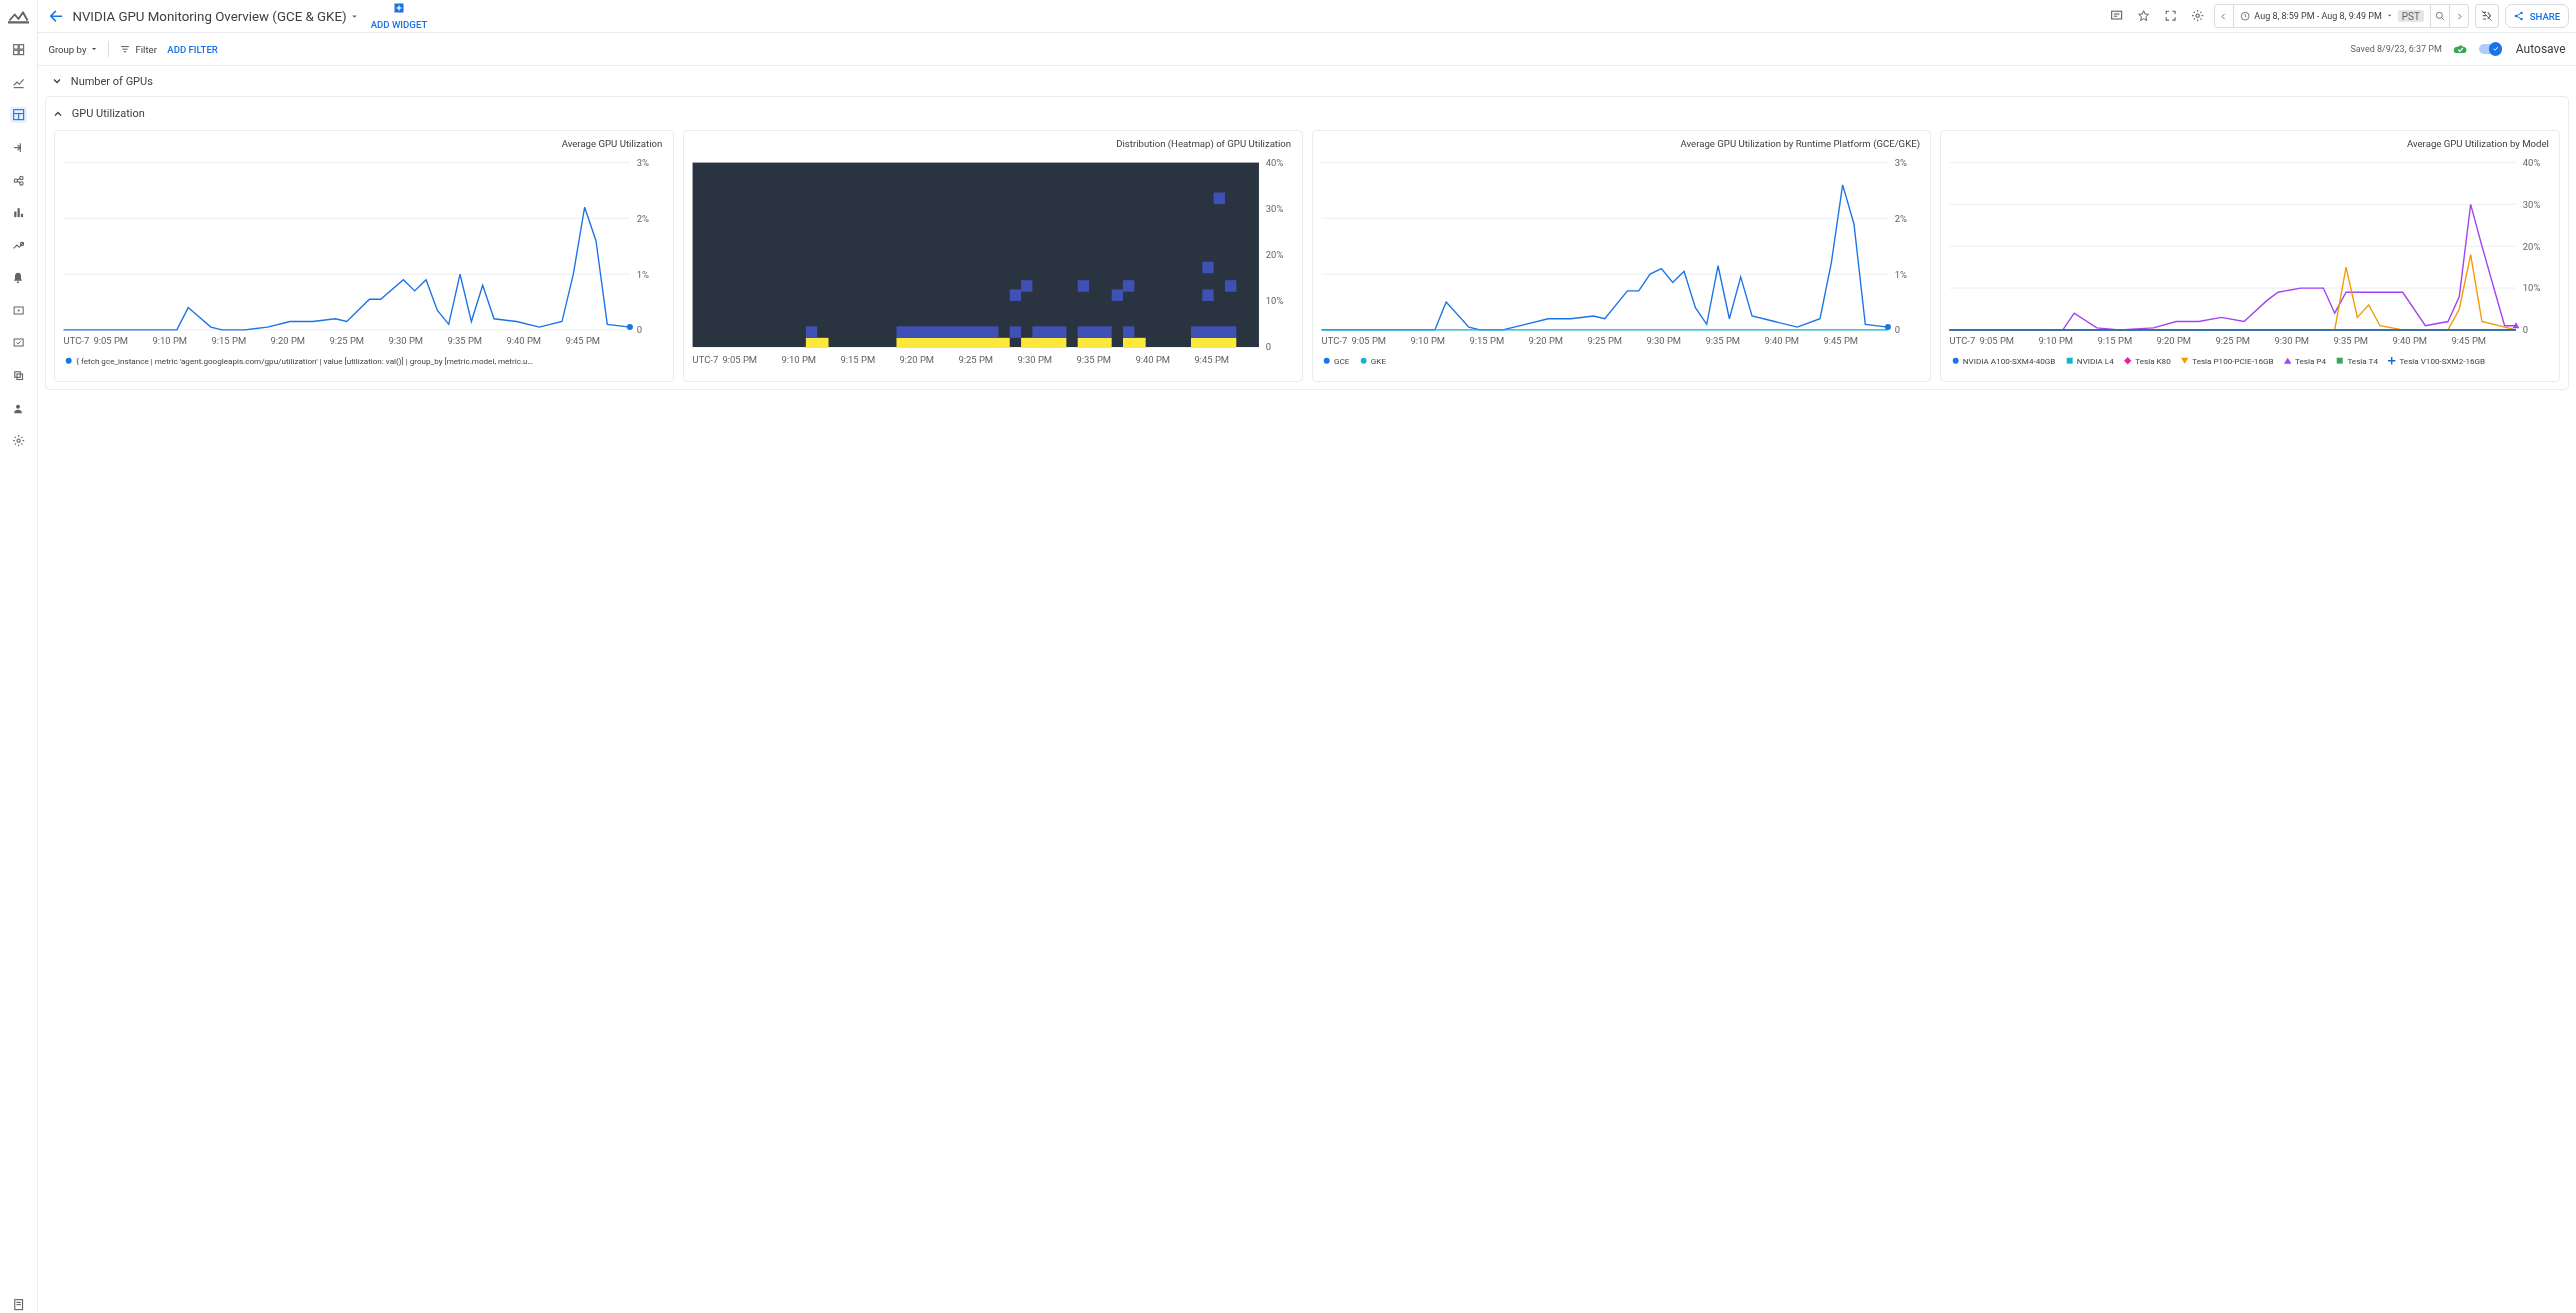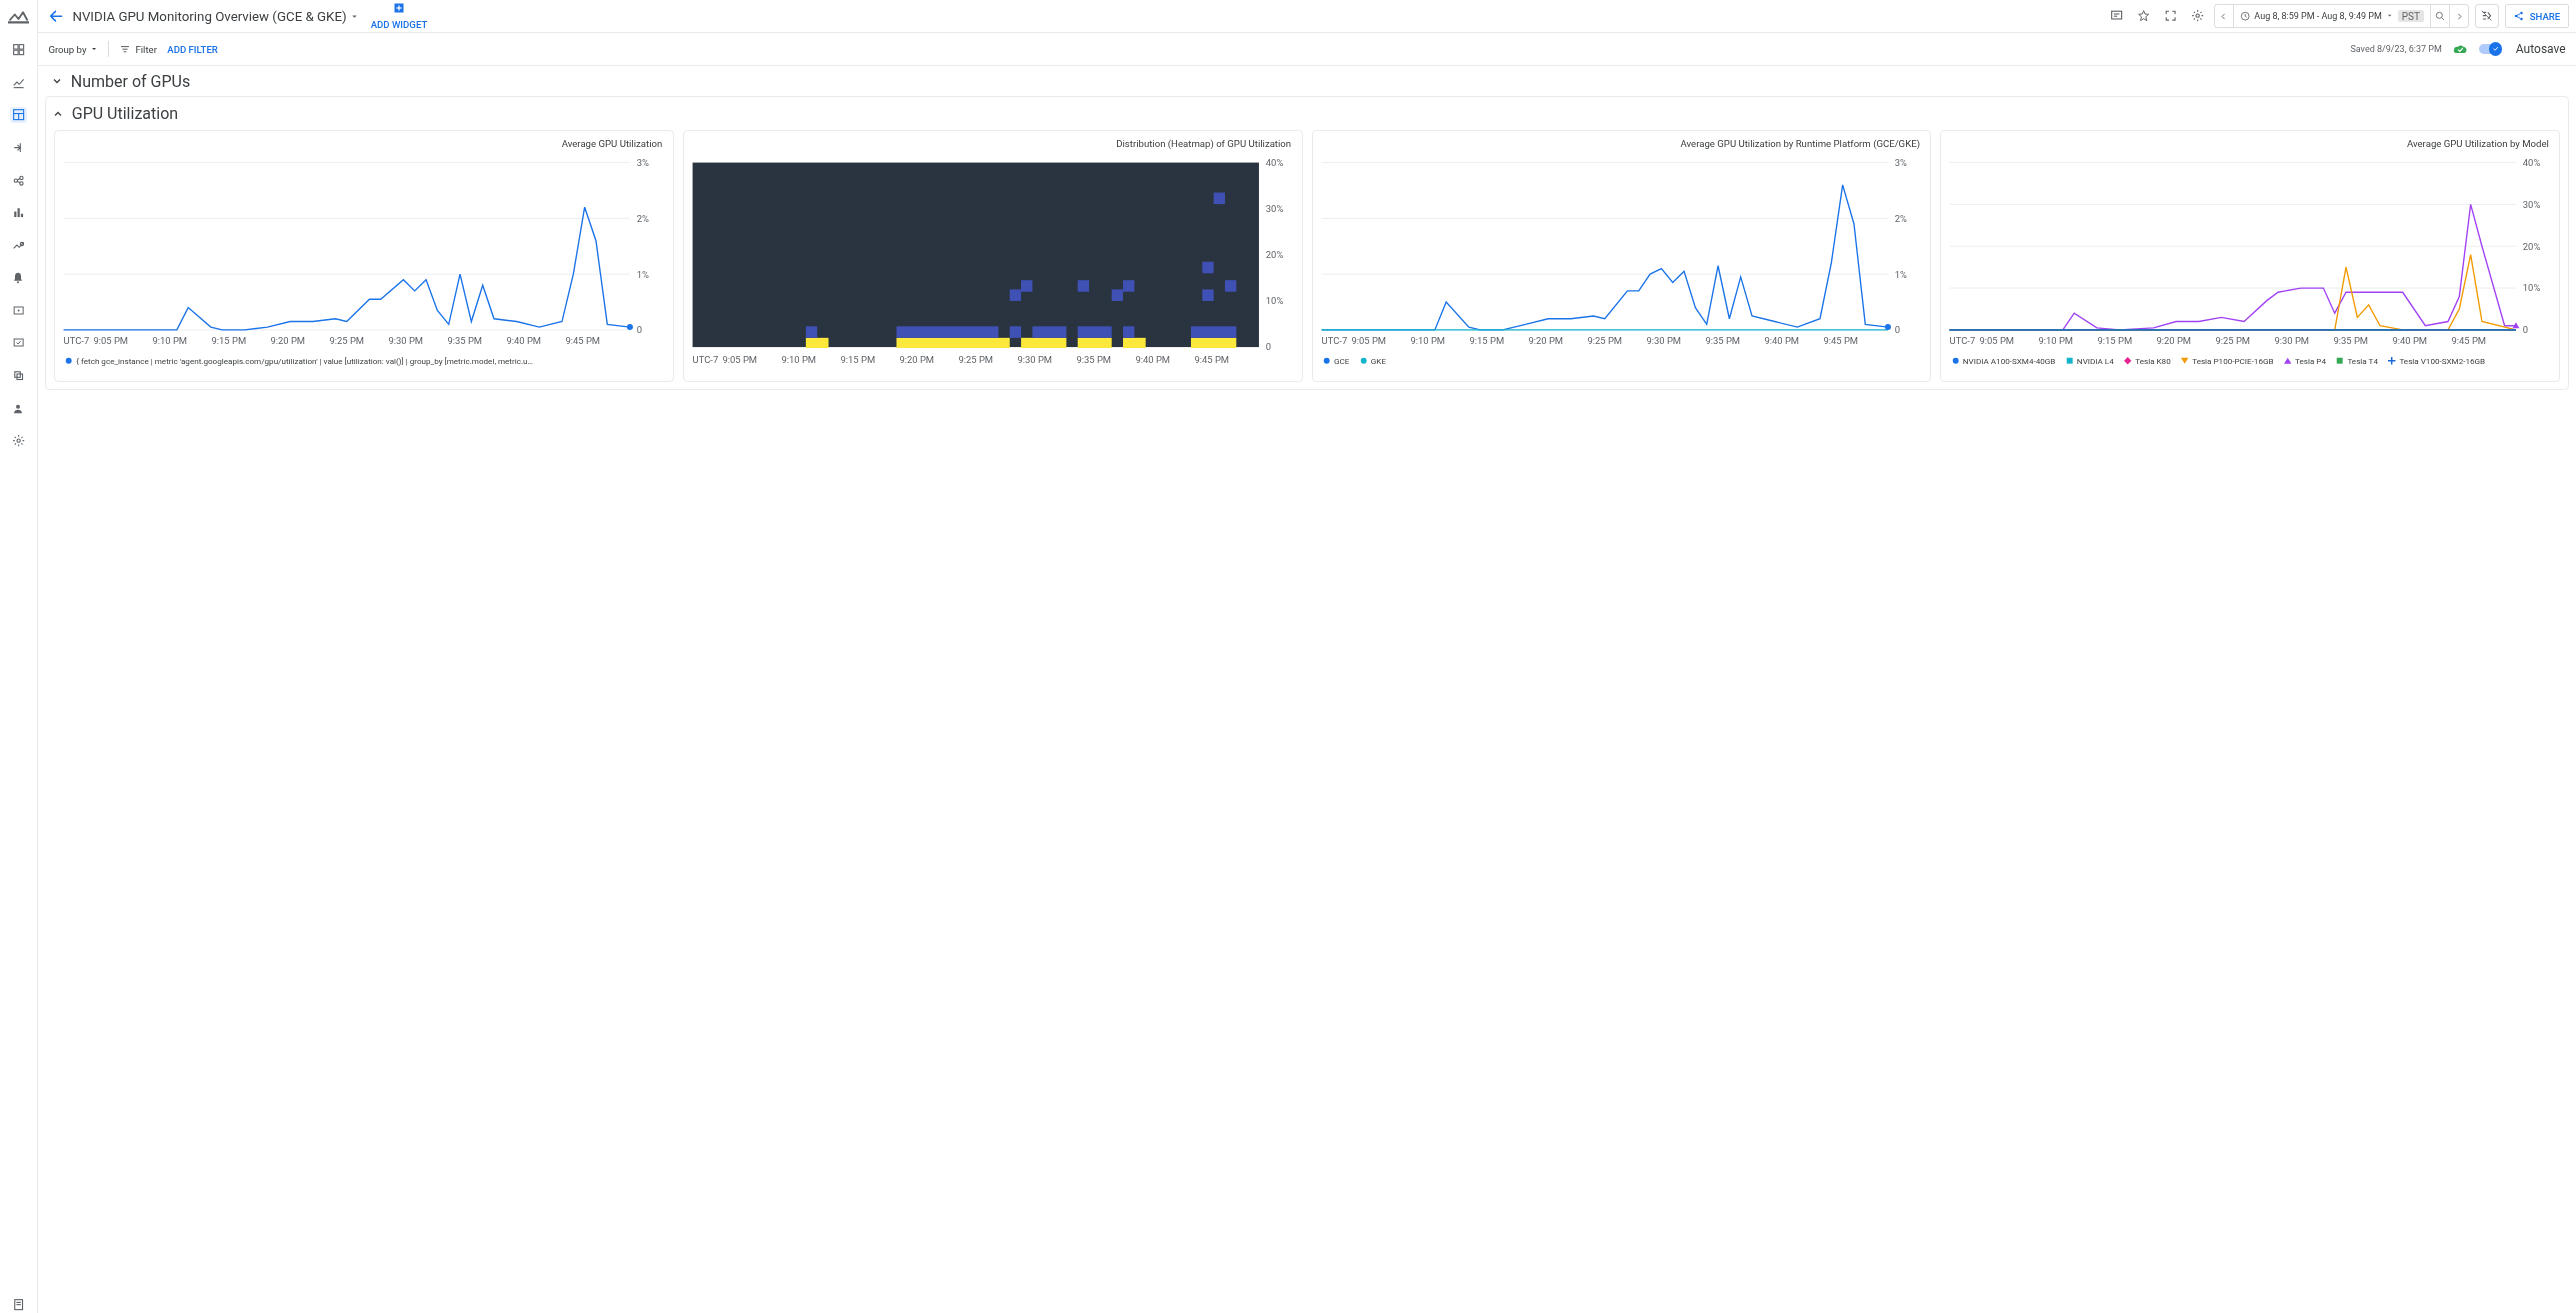--- a/index.html
+++ b/index.html
@@ -16,35 +16,35 @@
 .title { font-size: 13.3px; font-weight: 400; color: #3c4043; display: flex; align-items: center; gap: 3px; }
 .title .dd { color: #5f6368; }
 .addwidget { display: flex; align-items: center; gap: 4.4px; color: #1a73e8; font-weight: 500; font-size: 9.6px; cursor: pointer; padding: 3px 6px; flex-direction: column; }
 .tbspacer { flex: 1; }
 .tbicon { width: 21px; height: 21px; display: flex; align-items: center; justify-content: center; color: #5f6368; cursor: pointer; }
 .timebox { display: flex; align-items: center; border: 0.7px solid #dadce0; border-radius: 3px; height: 24px; overflow: hidden; }
 .timebox .seg { display: flex; align-items: center; padding: 0 4.4px; height: 100%; color: #5f6368; cursor: pointer; }
 .timebox .sep { width: 0.7px; height: 100%; background: #dadce0; }
 .timebox .txt { font-size: 9px; color: #3c4043; padding: 0 6px; display: flex; align-items: center; gap: 4.4px; }
 .timebox .tz { background: #e5e5e5; border-radius: 2.2px; padding: 0.7px 3.7px; font-size: 10px; color: #5f6368; }
-.sharebtn { display: flex; align-items: center; gap: 4.4px; color: #1a73e8; height: 24px; border: 0.7px solid #dadce0; border-radius: 2px; padding: 0 7.4px; font-weight: 500; font-size: 9.6px; cursor: pointer; }
+.sharebtn { display: flex; align-items: center; gap: 4.4px; color: #1a73e8; height: 24px; border: 0.7px solid #dadce0; border-radius: 7px; padding: 0 7.4px; font-weight: 500; font-size: 9.6px; cursor: pointer; }
 .mergebtn { width: 24px; height: 24px; border: 0.7px solid #dadce0; border-radius: 3px; display: flex; align-items: center; justify-content: center; color: #5f6368; cursor: pointer; }
 .filterbar { height: 33px; display: flex; align-items: center; padding: 0 10.4px; border-bottom: 0.7px solid #e8eaed; gap: 10.4px; font-size: 9.6px; }
 .groupby { display: flex; align-items: center; gap: 3px; cursor: pointer; color: #3c4043; }
 .vsep { width: 0.7px; height: 16.3px; background: #dadce0; }
 .filterbtn { display: flex; align-items: center; gap: 4.4px; color: #3c4043; cursor: pointer; }
 .addfilter { color: #1a73e8; font-weight: 500; cursor: pointer; }
 .fbspacer { flex: 1; }
 .saved { font-size: 9px; color: #5f6368; }
 .cloudok { width: 16.3px; height: 12px; }
 .autosave { display: flex; align-items: center; gap: 15px; font-size: 12px; color: #3c4043; }
 .toggle { width: 22px; height: 10.4px; background: #aecbfa; border-radius: 5.2px; position: relative; }
 .toggle .knob { width: 13.3px; height: 13.3px; background: #1a73e8; border-radius: 50%; position: absolute; right: -1.5px; top: -1.5px; display: flex; align-items: center; justify-content: center; color: #fff; }
 .content { flex: 1; overflow: auto; background: #fff; padding: 0 7.4px; }
-.section-head { display: flex; align-items: center; gap: 7.4px; height: 30px; padding-left: 6px; font-size: 16px; color: #3c4043; cursor: pointer; }
+.section-head { display: flex; align-items: center; gap: 7.4px; height: 30px; padding-left: 6px; font-size: 11px; color: #3c4043; cursor: pointer; }
 .section-head .chev { color: #3c4043; }
 .section-body { border: 0.7px solid #e8eaed; border-radius: 4.4px; margin-bottom: 7.4px; }
 .section-body .section-head { height: 33px; }
 .charts-grid { display: grid; grid-template-columns: 1fr 1fr 1fr 1fr; gap: 9px; padding: 0 7.4px 7.4px; }
 .chart-card { border: 0.7px solid #e8eaed; border-radius: 4.4px; padding: 7.4px 0 6px; }
 .chart-title { font-size: 9.6px; color: #3c4043; padding: 0 10.4px 4.4px; }
 .chart-svg-wrap { width: 100%; }
 .legend { padding: 3px 10.4px 0; font-size: 8.1px; color: #3c4043; display: flex; flex-wrap: wrap; gap: 7.4px 10.4px; align-items: center; }
 .legend .item { display: flex; align-items: center; gap: 3.7px; }
 .legend .mark { width: 7.4px; height: 7.4px; }

